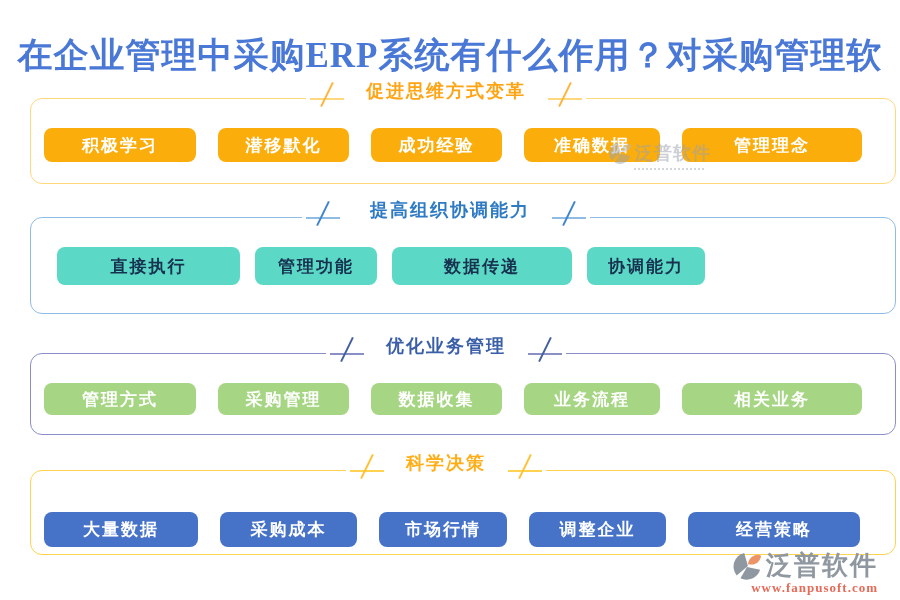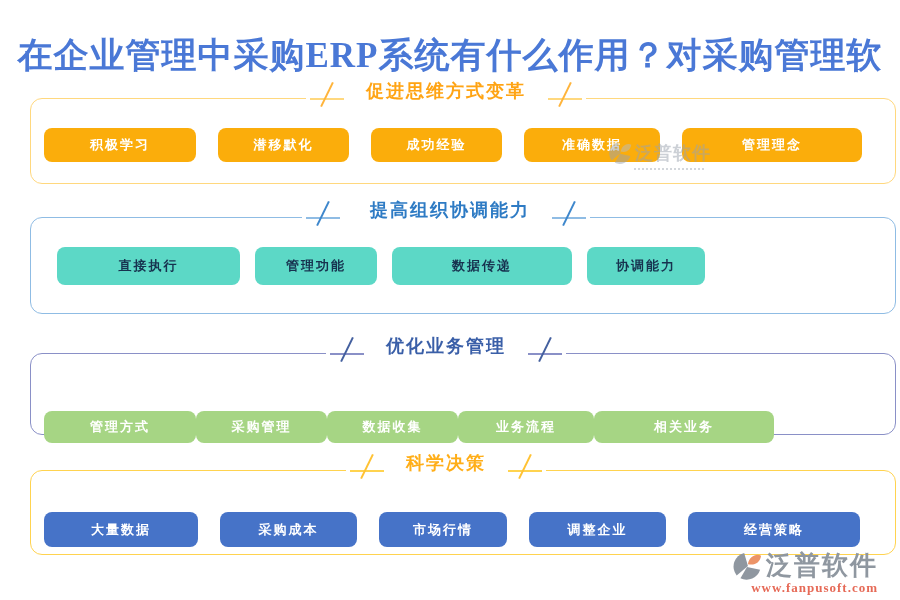--- a/index.html
+++ b/index.html
@@ -25,33 +25,33 @@
   .hdr .t{margin:0 22px;font-size:18px;font-weight:bold;letter-spacing:2px;line-height:26px;white-space:nowrap;}
 
   .s1 .hl{background:#FFD87E;} .s1 .sl{background:#FFB43B;} .s1 .t{color:#FFA414;}
   .s2 .hl{background:#8FBCE4;} .s2 .sl{background:#3E87CC;} .s2 .t{color:#2E7BC4;margin-left:30px;}
   .s3 .hl{background:#8A90C7;} .s3 .sl{background:#44609F;} .s3 .t{color:#3A5FA8;}
   .s4 .hl{background:#FFD34F;} .s4 .sl{background:#FFC234;} .s4 .t{color:#FFAE18;}
 
   
   .row{position:absolute;top:29px;left:13px;display:flex;}
   .btn{display:flex;align-items:center;justify-content:center;border-radius:8px;
-       font-size:13px;font-weight:bold;letter-spacing:2px;flex:none;white-space:nowrap;}
+       font-size:17px;font-weight:bold;letter-spacing:2px;flex:none;white-space:nowrap;}
 
   .s1 .row{gap:22px;}
   .s1 .btn{height:34px;background:#FBAD0B;color:#fff;}
   .s1 .btn:nth-child(1){width:152px}.s1 .btn:nth-child(2){width:131px}.s1 .btn:nth-child(3){width:131px}
   .s1 .btn:nth-child(4){width:136px}.s1 .btn:nth-child(5){width:180px}
 
   .s2 .row{gap:15px;left:26px;}
   .s2 .btn{height:38px;background:#5CD8C6;color:#17324F;}
   .s2 .btn:nth-child(1){width:183px}.s2 .btn:nth-child(2){width:122px}.s2 .btn:nth-child(3){width:180px}
   .s2 .btn:nth-child(4){width:118px}.s2 .btn:nth-child(5){width:134px}
 
-  .s3 .row{margin-top:28px;}
+  .s3 .row{gap:22px;}
   .s3 .btn{height:32px;background:#A6D584;color:#fff;}
   .s3 .btn:nth-child(1){width:152px}.s3 .btn:nth-child(2){width:131px}.s3 .btn:nth-child(3){width:131px}
   .s3 .btn:nth-child(4){width:136px}.s3 .btn:nth-child(5){width:180px}
 
   .s4 .row{gap:22px;margin-top:12px;}
   .s4 .btn{height:35px;background:#4673C8;color:#fff;}
   .s4 .btn:nth-child(1){width:154px}.s4 .btn:nth-child(2){width:137px}.s4 .btn:nth-child(3){width:128px}
   .s4 .btn:nth-child(4){width:137px}.s4 .btn:nth-child(5){width:172px}
 
   

